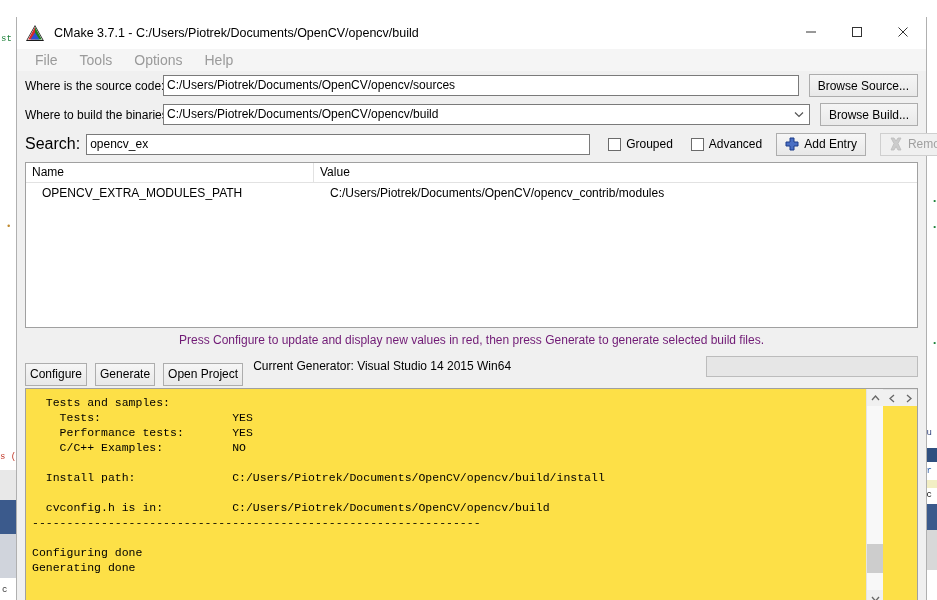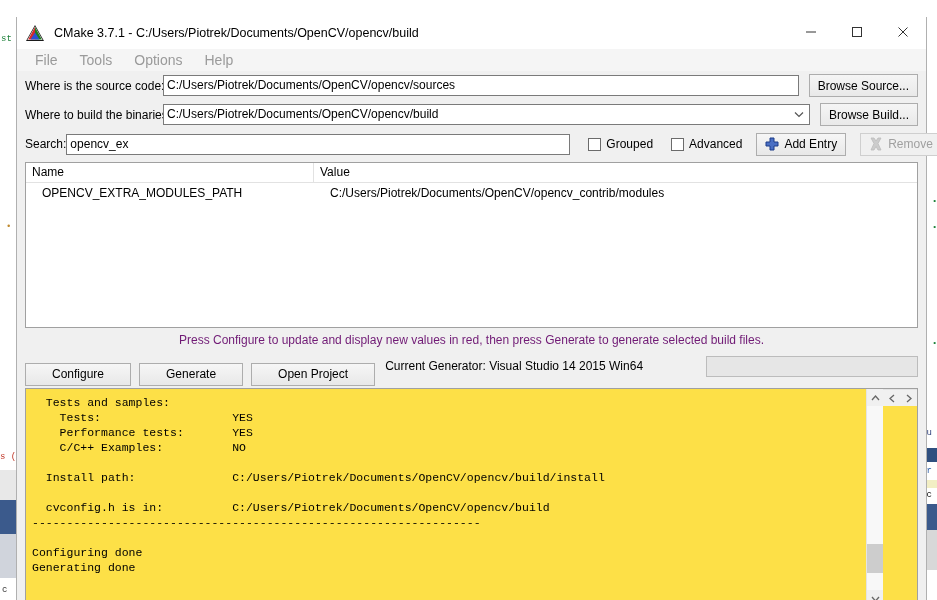--- a/index.html
+++ b/index.html
@@ -151,21 +151,22 @@
   }
 
   
   .search-row {
     display: flex;
     align-items: center;
     height: 30px;
     flex: none;
   }
   .search-label {
-    font-size: 12px; color: #000;
+    font-size: 16px; color: #000;
+    margin-right: 6px;
     flex: none;
   }
   .search-input {
     width: 504px;
     height: 21px;
     background: #fff;
     border: 1px solid #7a7a7a;
     font-size: 12px;
     padding: 0 3px;
     display: flex; align-items: center;
@@ -257,21 +258,21 @@
     flex: none;
     gap: 8px;
   }
   .act-btn {
     height: 23px;
     background: linear-gradient(#f6f6f6, #e8e8e8);
     border: 1px solid #adadad;
     font-size: 12px;
     color: #000;
     display: flex; align-items: center; justify-content: center;
-    padding: 0 26px;
+    padding: 0 4px;
     flex: none;
     white-space: nowrap;
     margin-top: 16px;
   }
   .generator-text {
     font-size: 12px;
     color: #000;
     white-space: nowrap;
     margin-left: 2px;
     flex: none;

